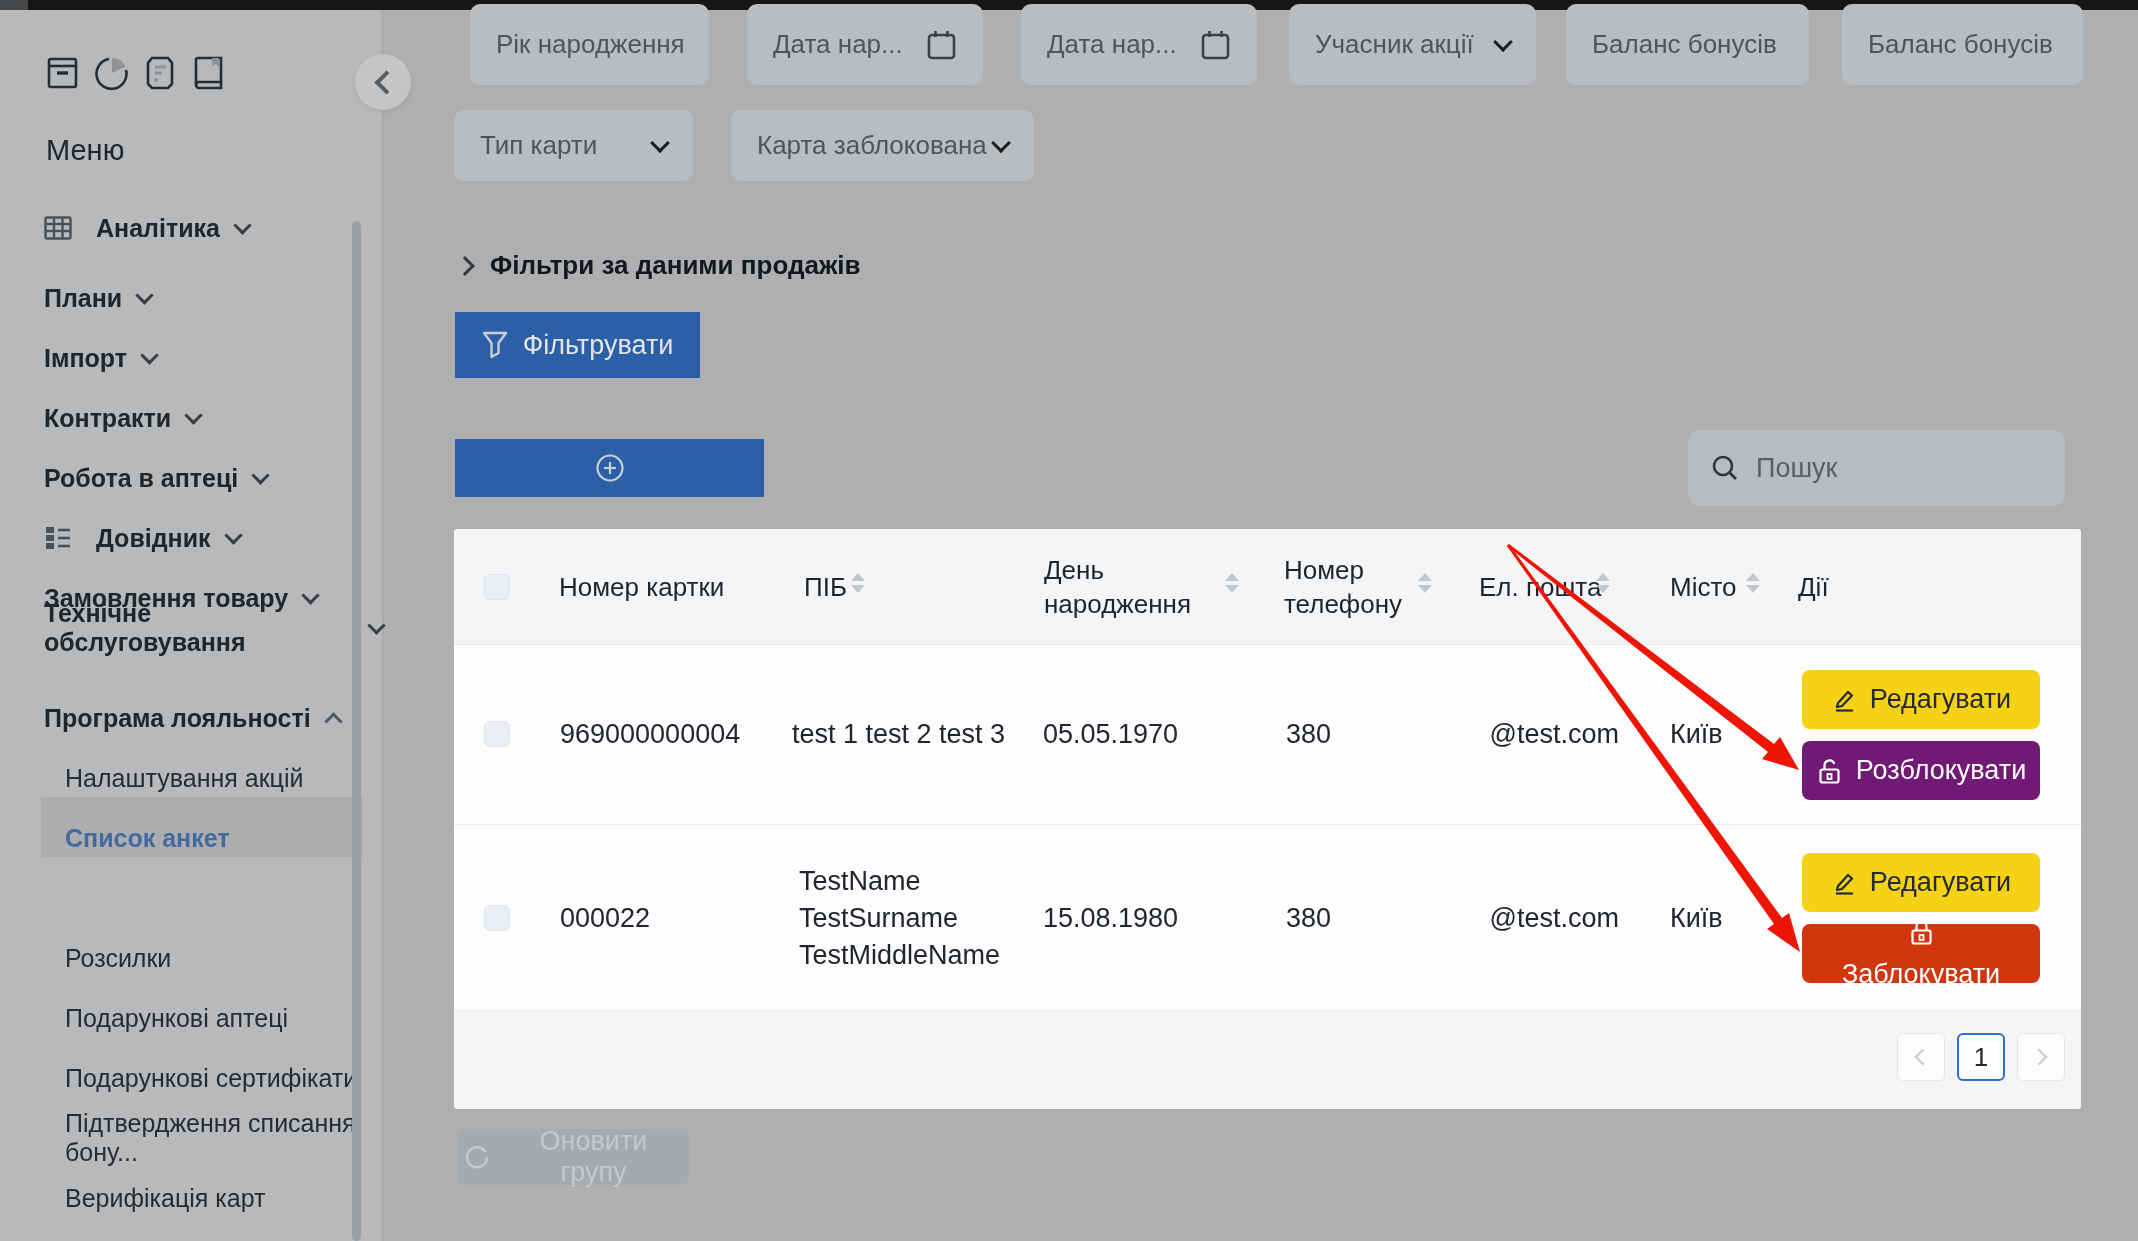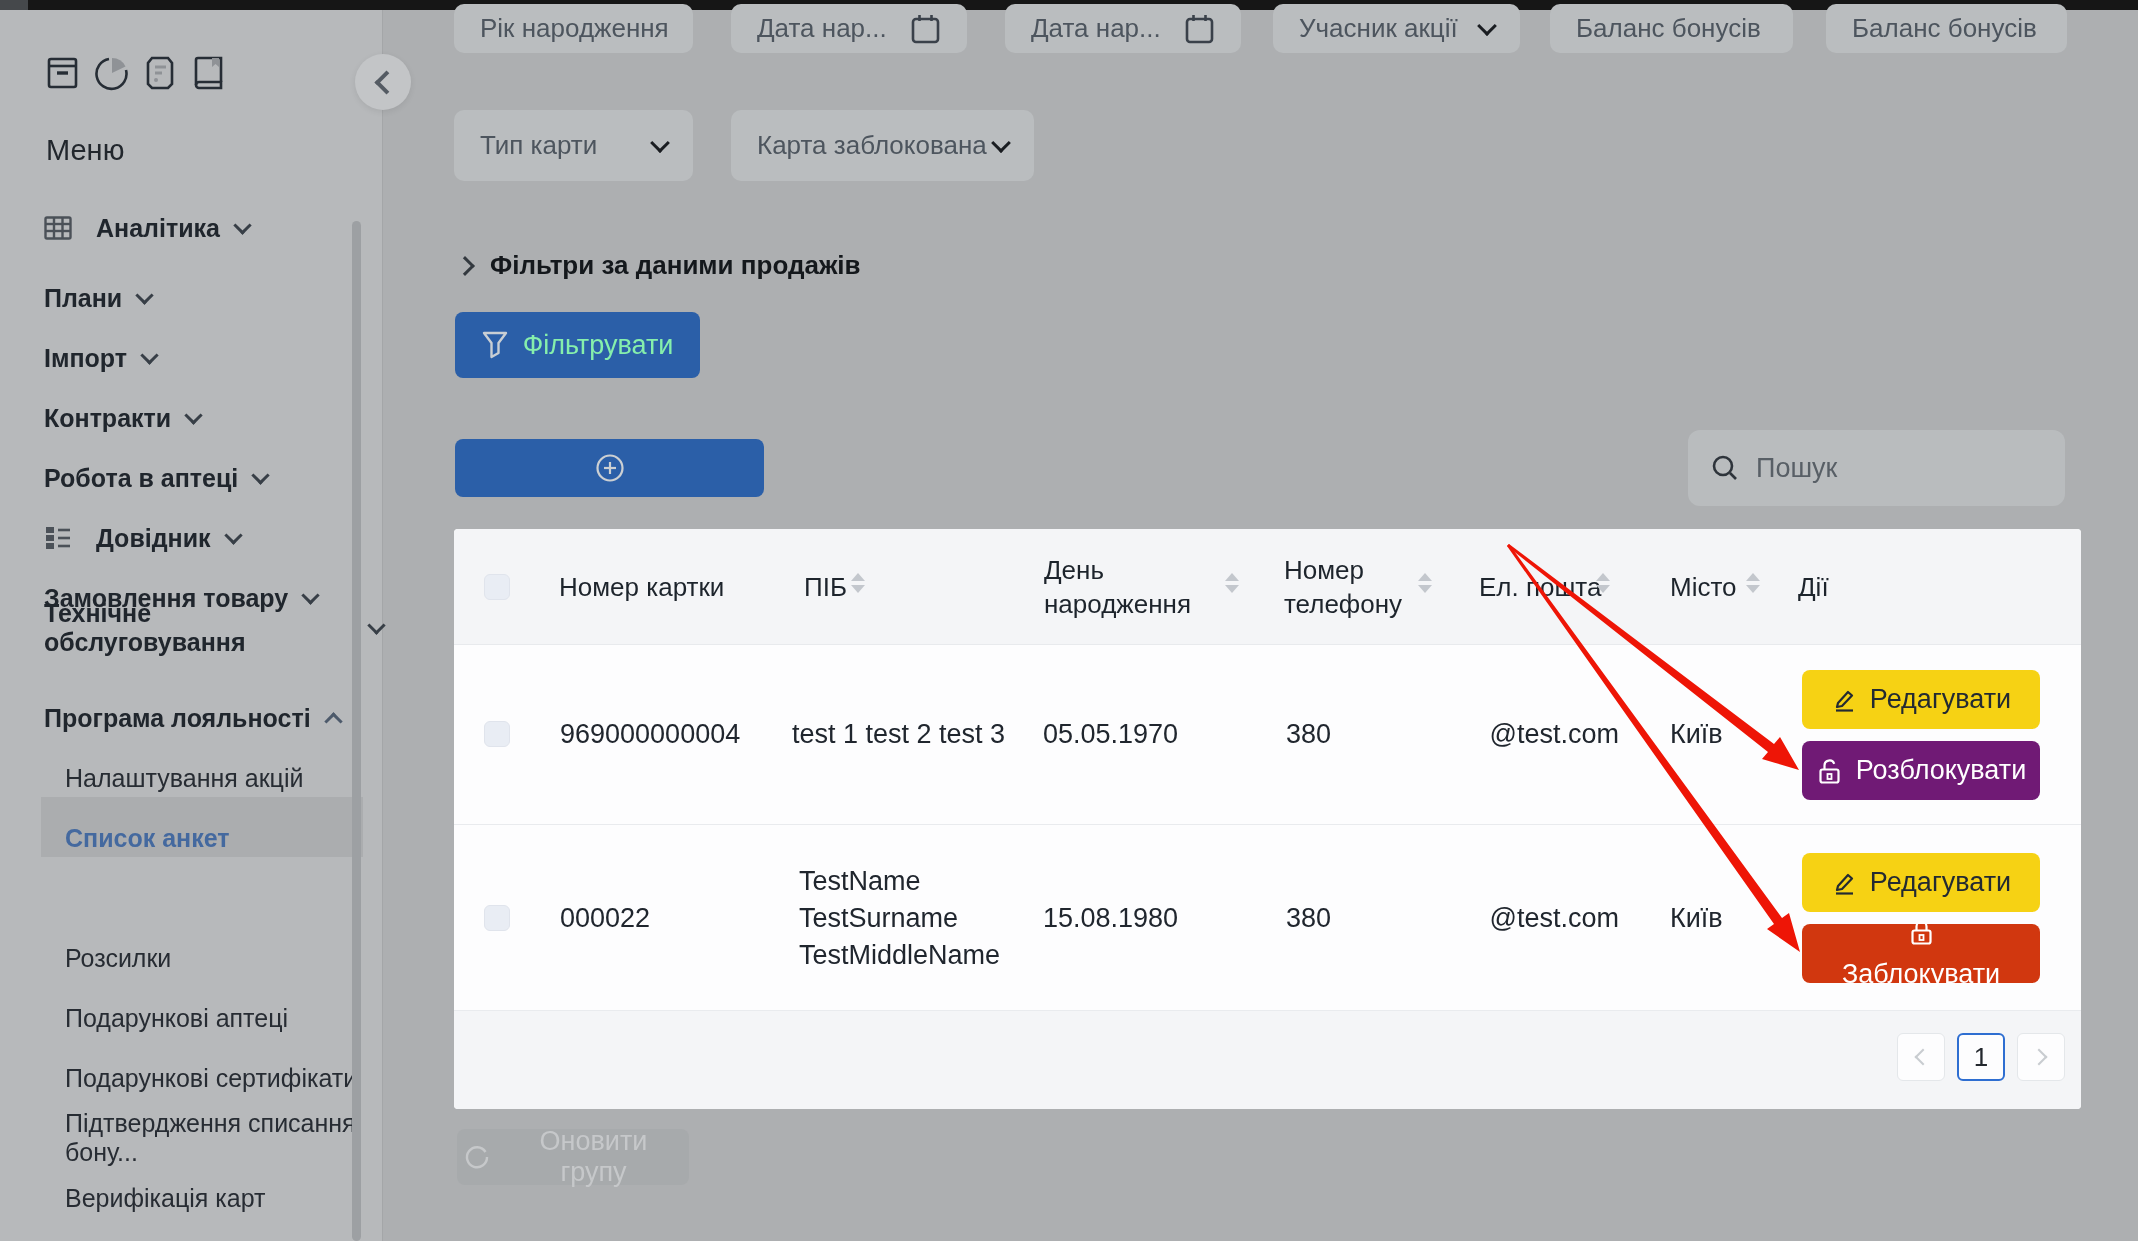--- a/index.html
+++ b/index.html
@@ -27,30 +27,30 @@
   .sub-item.active .si-label{color:#44699f;font-weight:700;}
   .side-scroll{position:absolute;left:352px;top:211px;width:9px;height:1020px;border-radius:5px;background:#9da0a3;}
 
   .collapse-btn{position:absolute;left:355px;top:54px;width:56px;height:56px;border-radius:50%;background:#c3c5c7;box-shadow:0 2px 6px rgba(0,0,0,0.08);display:flex;align-items:center;justify-content:center;cursor:pointer;z-index:5;}
   .collapse-btn .chevl{display:inline-block;width:13px;height:13px;border-left:4px solid #545b63;border-bottom:4px solid #545b63;transform:rotate(45deg);margin-left:6px;}
 
   
   .chip{position:absolute;background:#babdbf;border-radius:10px;display:flex;align-items:center;box-sizing:border-box;padding:0 26px;color:#4d555e;font-size:26px;}
   .chip input{border:none;outline:none;background:transparent;font:inherit;color:#4d555e;width:100%;padding:0;}
   .chip input::placeholder{color:#4d555e;opacity:1;}
-  .chip.row1{top:4px;height:49px;}
+  .chip.row1{top:4px;height:81px;margin-left:16px;}
   .chip.row2{top:110px;height:71px;}
   .chip .spread{flex:1;}
   .sel-chev{display:inline-block;width:11px;height:11px;border-right:3.5px solid #1a1d21;border-bottom:3.5px solid #1a1d21;transform:rotate(45deg);margin-top:-6px;}
 
   
   .expander{position:absolute;left:458px;top:250px;display:flex;align-items:center;cursor:pointer;}
   .expander .chevr{display:inline-block;width:11px;height:11px;border-right:3px solid #33393f;border-bottom:3px solid #33393f;transform:rotate(-45deg);margin-right:18px;}
   .expander .ex-label{font-size:26px;font-weight:700;color:#14181c;}
-  .btn-blue{position:absolute;border:none;border-radius:8px;background:#2b5fa8;color:#86efac;font-family:inherit;font-size:27px;display:flex;align-items:center;justify-content:center;gap:15px;cursor:pointer;}
+  .btn-blue{position:absolute;border:none;border-radius:0;background:#2b5fa8;color:#e5e5e5;font-family:inherit;font-size:27px;display:flex;align-items:center;justify-content:center;gap:15px;cursor:pointer;}
   .btn-filter{left:455px;top:312px;width:245px;height:66px;}
   .btn-create{left:455px;top:439px;width:309px;height:58px;}
 
   .searchbox{position:absolute;left:1688px;top:430px;width:377px;height:76px;border-radius:12px;background:#b9bcbe;display:flex;align-items:center;padding:0 22px;box-sizing:border-box;gap:14px;}
   .searchbox input{border:none;outline:none;background:transparent;font:inherit;font-size:27px;color:#50575e;flex:1;}
   .searchbox input::placeholder{color:#585f66;opacity:1;}
 
   
   .tbl{position:absolute;left:454px;top:529px;width:1627px;height:580px;background:#fdfdfe;border-radius:4px;}
   .tbl-head{position:absolute;left:0;top:0;width:1627px;height:116px;background:#f4f5f7;border-radius:4px 4px 0 0;border-bottom:1px solid #e8eaed;box-sizing:border-box;}

